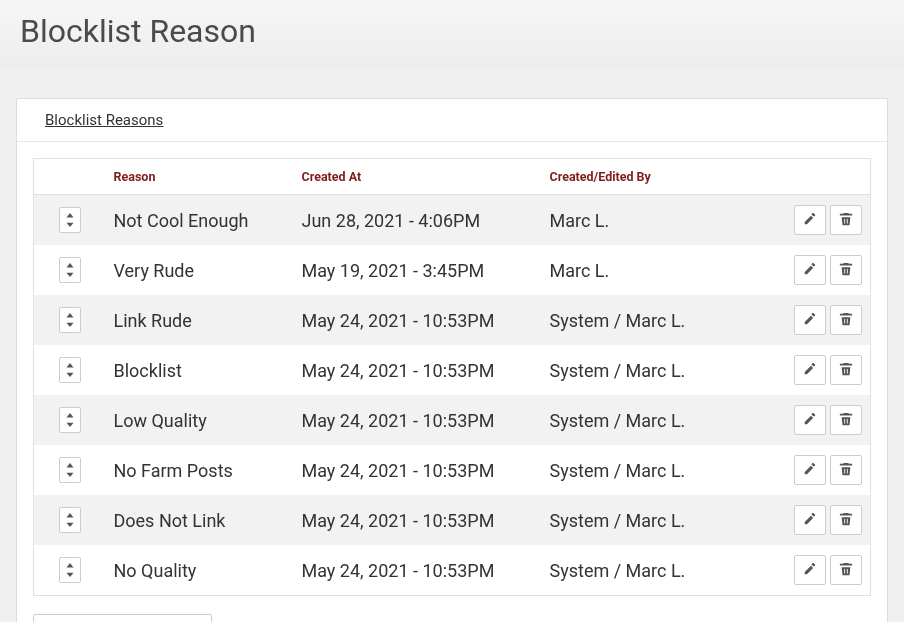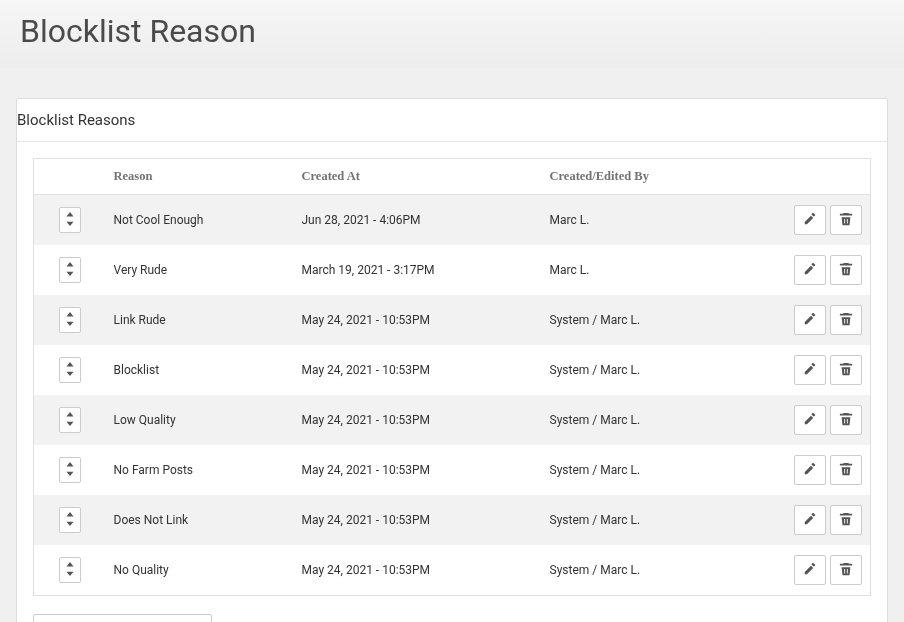--- a/index.html
+++ b/index.html
@@ -23,47 +23,47 @@
     padding: 12px 20px 18px 20px;
     background: linear-gradient(#f6f6f6, #ededed);
   }
   .panel {
     margin: 30px 16px 16px 16px;
     background: #fff;
     border: 1px solid #ddd;
     border-radius: 2px;
   }
   .panel-header {
-    padding: 12px 0;
+    padding: 12px 28px;
     border-bottom: 1px solid #e5e5e5;
     font-size: 15px;
     color: #333;
+    text-decoration: underline;
   }
   .panel-body {
     padding: 16px;
   }
   .table {
     width: 100%;
     border: 1px solid #e0e0e0;
     border-collapse: collapse;
     table-layout: fixed;
   }
   .table th {
     text-align: left;
     font-size: 12.5px;
     font-weight: 700;
-    color: #737373;
+    color: #7f1d1d;
     padding: 10px 8px;
     background: #fff;
     border-bottom: 1px solid #e0e0e0;
-    font-family: Liberation Serif, serif;
   }
   .table td {
     padding: 10px 8px;
-    font-size: 12px;
+    font-size: 18px;
     color: #333;
     vertical-align: middle;
   }
   .table tbody tr:nth-child(odd) {
     background: #f2f2f2;
   }
   .table tbody tr:nth-child(even) {
     background: #fff;
   }
   .col-drag { width: 72px; }
@@ -163,21 +163,21 @@
                   </svg></span>
               </button></td>
           </tr>
           <tr>
             <td class="drag-cell"><span class="drag-handle">
                 <span><svg viewBox="0 0 10 16">
                     <path d="M5 0 L9 5 H1 Z M5 16 L1 11 H9 Z" fill="#555"></path>
                   </svg></span>
               </span></td>
             <td>Very Rude</td>
-            <td>March 19, 2021 - 3:17PM</td>
+            <td>May 19, 2021 - 3:45PM</td>
             <td>Marc L.</td>
             <td class="actions-cell"><button class="icon-btn">
                 <span><svg viewBox="0 0 16 16">
                     <path d="M2 11.5V14h2.5l7.1-7.1-2.5-2.5L2 11.5zM13.7 4.3c.4-.4.4-1 0-1.4l-1.6-1.6c-.4-.4-1-.4-1.4 0L9.5 2.5 12 5l1.7-.7z" fill="currentColor"></path>
                   </svg></span>
               </button><button class="icon-btn">
                 <span><svg viewBox="0 0 16 16">
                     <path d="M5 2V1h6v1h4v2H1V2h4zm-2 4h10l-1 9H4L3 6zm3 2v5h1V8H6zm3 0v5h1V8H9z" fill="currentColor"></path>
                   </svg></span>
               </button></td>

